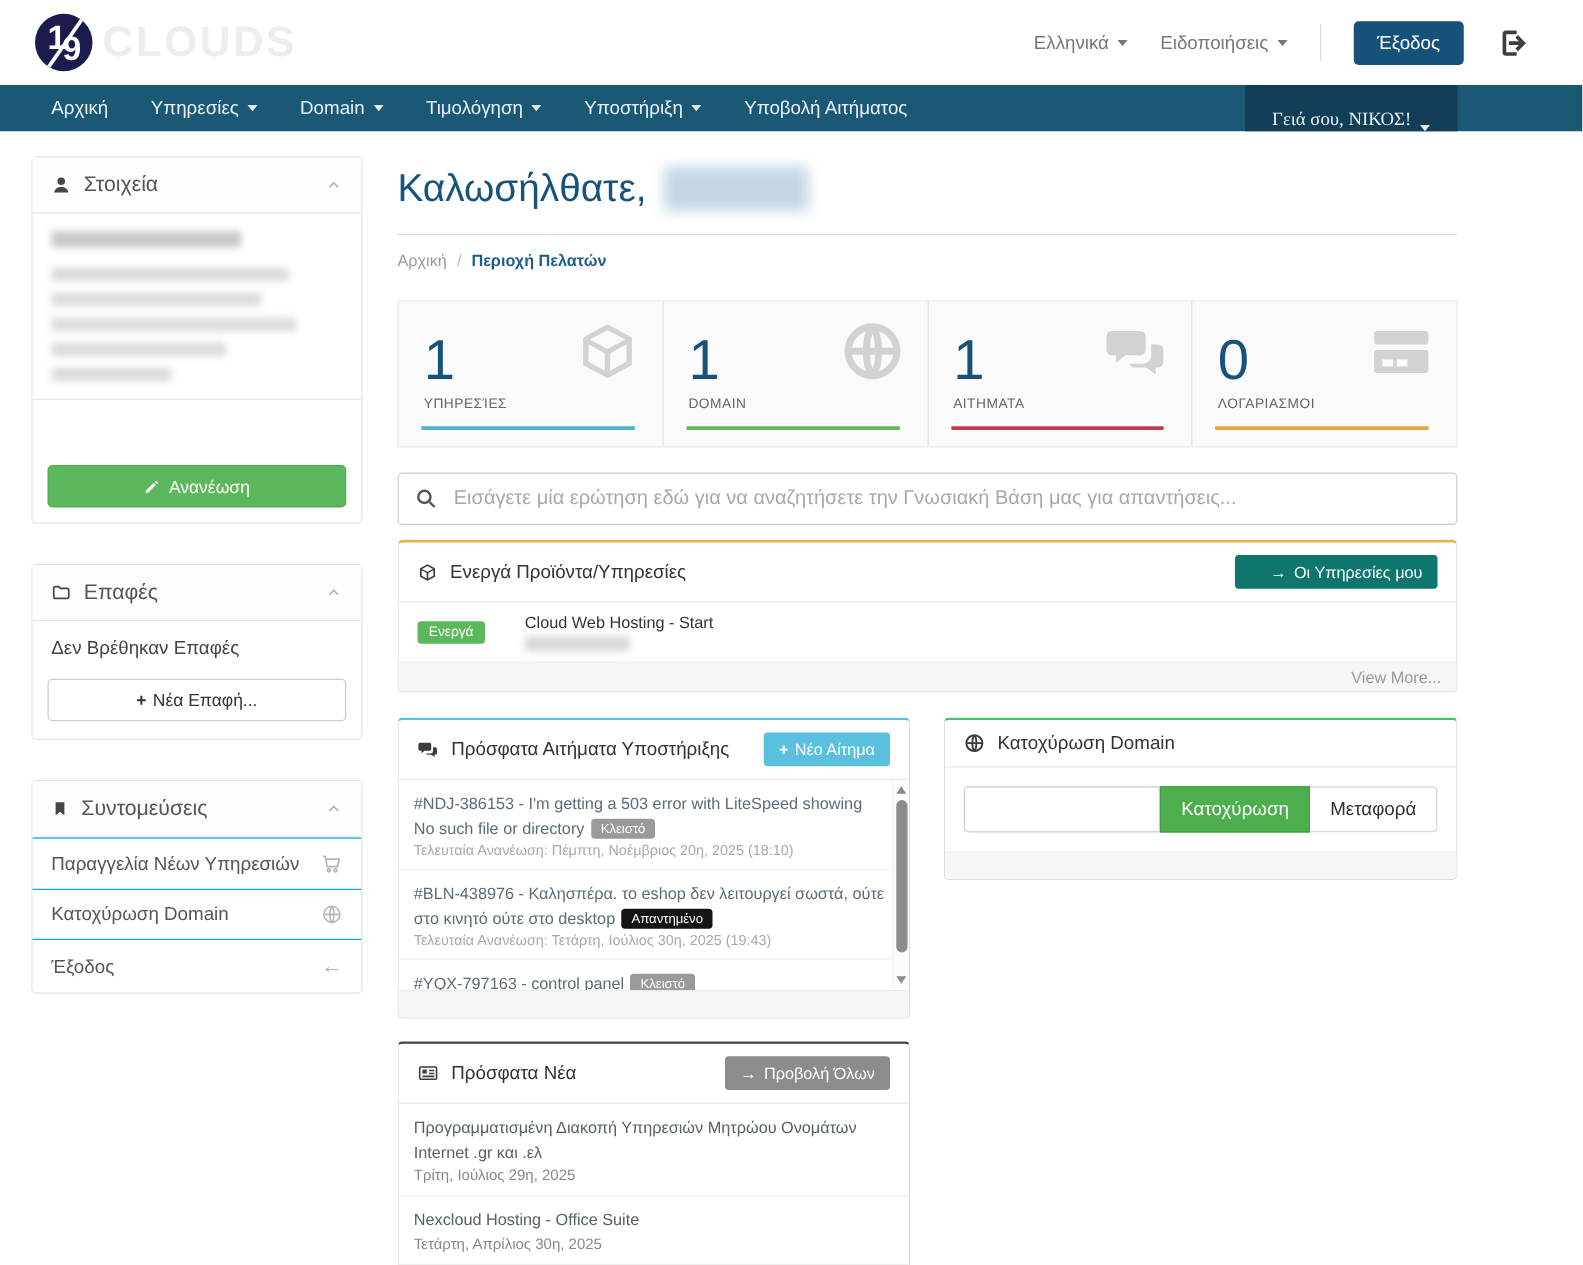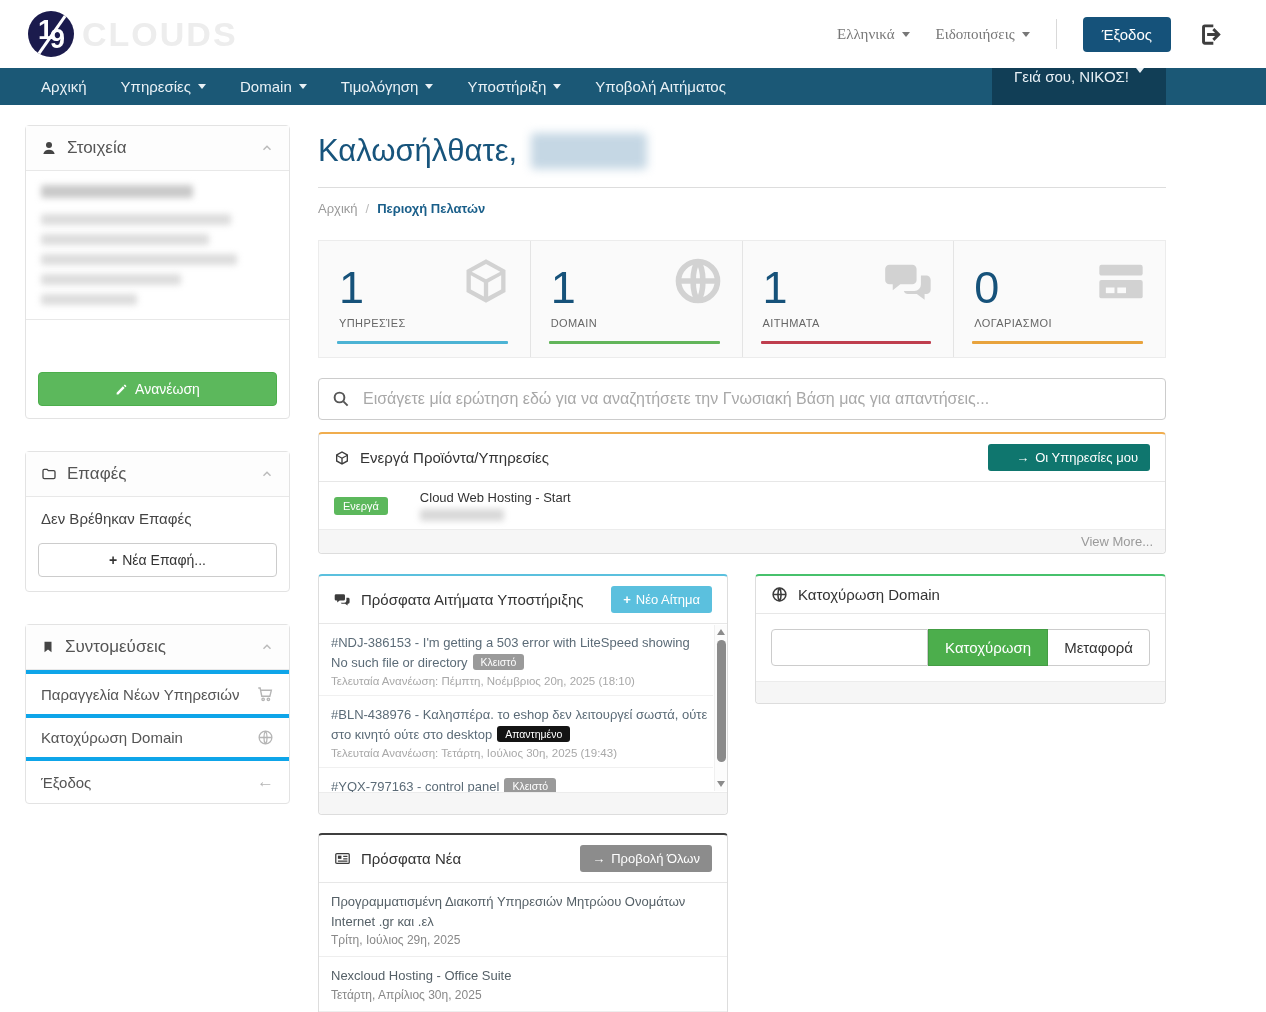--- a/index.html
+++ b/index.html
@@ -12,31 +12,31 @@
 
   
   .top { height:68px; display:flex; align-items:center; padding:0 42px 0 28px; background:#fff; }
   .logo { display:flex; align-items:center; gap:8px; }
   .logo-circle { width:46px; height:46px; border-radius:50%; background:#1b1b4d; position:relative; overflow:hidden; }
   .logo-circle .n1 { position:absolute; left:10px; top:4px; color:#fff; font-size:27px; font-weight:bold; }
   .logo-circle .n9 { position:absolute; right:9px; bottom:2px; color:#fff; font-size:27px; font-weight:bold; }
   .logo-circle .slash { position:absolute; left:21px; top:-4px; width:3px; height:60px; background:#fff; transform:rotate(35deg); }
   .logo-text { font-size:34px; font-weight:bold; color:#ededed; letter-spacing:2px; }
   .top-right { margin-left:auto; display:flex; align-items:center; gap:26px; }
-  .top-link { color:#777; font-size:15px; cursor:pointer; display:flex; align-items:center;font-family:Liberation Serif, serif; }
+  .top-link { color:#777; font-size:15px; cursor:pointer; display:flex; align-items:center; }
   .caret { width:0; height:0; border-left:4px solid transparent; border-right:4px solid transparent; border-top:5px solid currentColor; display:inline-block; margin-left:7px; }
   .top-divider { width:1px; height:30px; background:#d9d9d9; }
   .logout-btn { background:#15527a; color:#fff; font-size:15px; padding:9px 19px; border-radius:4px; border:none; cursor:pointer; }
   .signout-icon { color:#3e3e3e; }
 
   
   .navbar { height:37px; background:#1b5876; display:flex; align-items:stretch; color:#e9f1f6; font-size:15px; }
   .nav-item { display:flex; align-items:center; padding:0 17px; cursor:pointer; }
   .nav-item:first-child { padding-left:41px; }
-  .nav-greeting { margin-left:auto; background:#113e56; display:flex; align-items:flex-start; padding:0 22px; cursor:pointer; }
+  .nav-greeting { margin-left:auto; background:#113e56; display:flex; align-items:flex-end; padding:0 22px; cursor:pointer;font-family:Liberation Serif, serif; }
   .nav-spacer { width:100px; }
 
   
   .content { display:flex; padding:20px 100px 0 25px; align-items:flex-start; }
   .sidebar { width:265px; margin-right:28px; flex:none; }
   .main { flex:1; min-width:0; }
 
   
   .spanel { border:1px solid #e3e3e3; border-radius:4px; background:#fff; margin-bottom:32px; }
   .spanel-header { display:flex; align-items:center; padding:12px 15px; border-bottom:1px solid #e8e8e8; background:#fdfdfd; }
@@ -45,21 +45,21 @@
   .spanel-icon { color:#454545; }
   .spanel-body { padding:14px 15px; }
   .blurline { background:#c9c9c9; border-radius:2px; filter:blur(3px); }
   .addr-block { margin-top:16px; display:flex; flex-direction:column; gap:9px; }
   .addr-block .blurline { background:#dcdcdc; }
   .sp-btn-row { border-top:1px solid #e8e8e8; padding:12px; }
   .btn-green { width:100%; background:#5cb85c; border:1px solid #4cae4c; color:#fff; font-size:14px; padding:8px 10px; border-radius:4px; cursor:pointer; display:flex; align-items:center; justify-content:center; gap:7px; font-family:inherit;margin-top:40px; }
   .btn-outline-full { width:100%; background:#fff; border:1px solid #ccc; color:#333; font-size:14px; padding:8px 10px; border-radius:4px; cursor:pointer; font-family:inherit; }
   .contacts-empty { font-size:15px; color:#444; padding:13px 15px; }
   .contacts-btn-wrap { padding:3px 12px 14px; }
-  .shortcut { display:flex; align-items:center; padding:11px 15px; border-top:4px solid #0ea5e9; font-size:15px; color:#555; cursor:pointer; }
+  .shortcut { display:flex; align-items:center; padding:11px 15px; border-top:1px solid #0ea5e9; font-size:15px; color:#555; cursor:pointer; }
   .shortcut:first-of-type { border-top:none; }
   .shortcut-icon { margin-left:auto; color:#b5b5b5; }
   .icon-plus::before { content:"+"; font-weight:bold; margin-right:5px; }
   .icon-arrow-right::before { content:"\2192"; margin-right:6px; }
   .icon-arrow-left::before { content:"\2190"; font-size:17px; }
 
   
   .welcome { display:flex; align-items:center; gap:14px; padding:8px 0 18px; border-bottom:1px solid #ddd; }
   .welcome h1 { font-size:31px; font-weight:400; color:#17547c; }
   .welcome .blurname { width:116px; height:36px; background:#c5d7e4; border-radius:3px; filter:blur(5px); }

